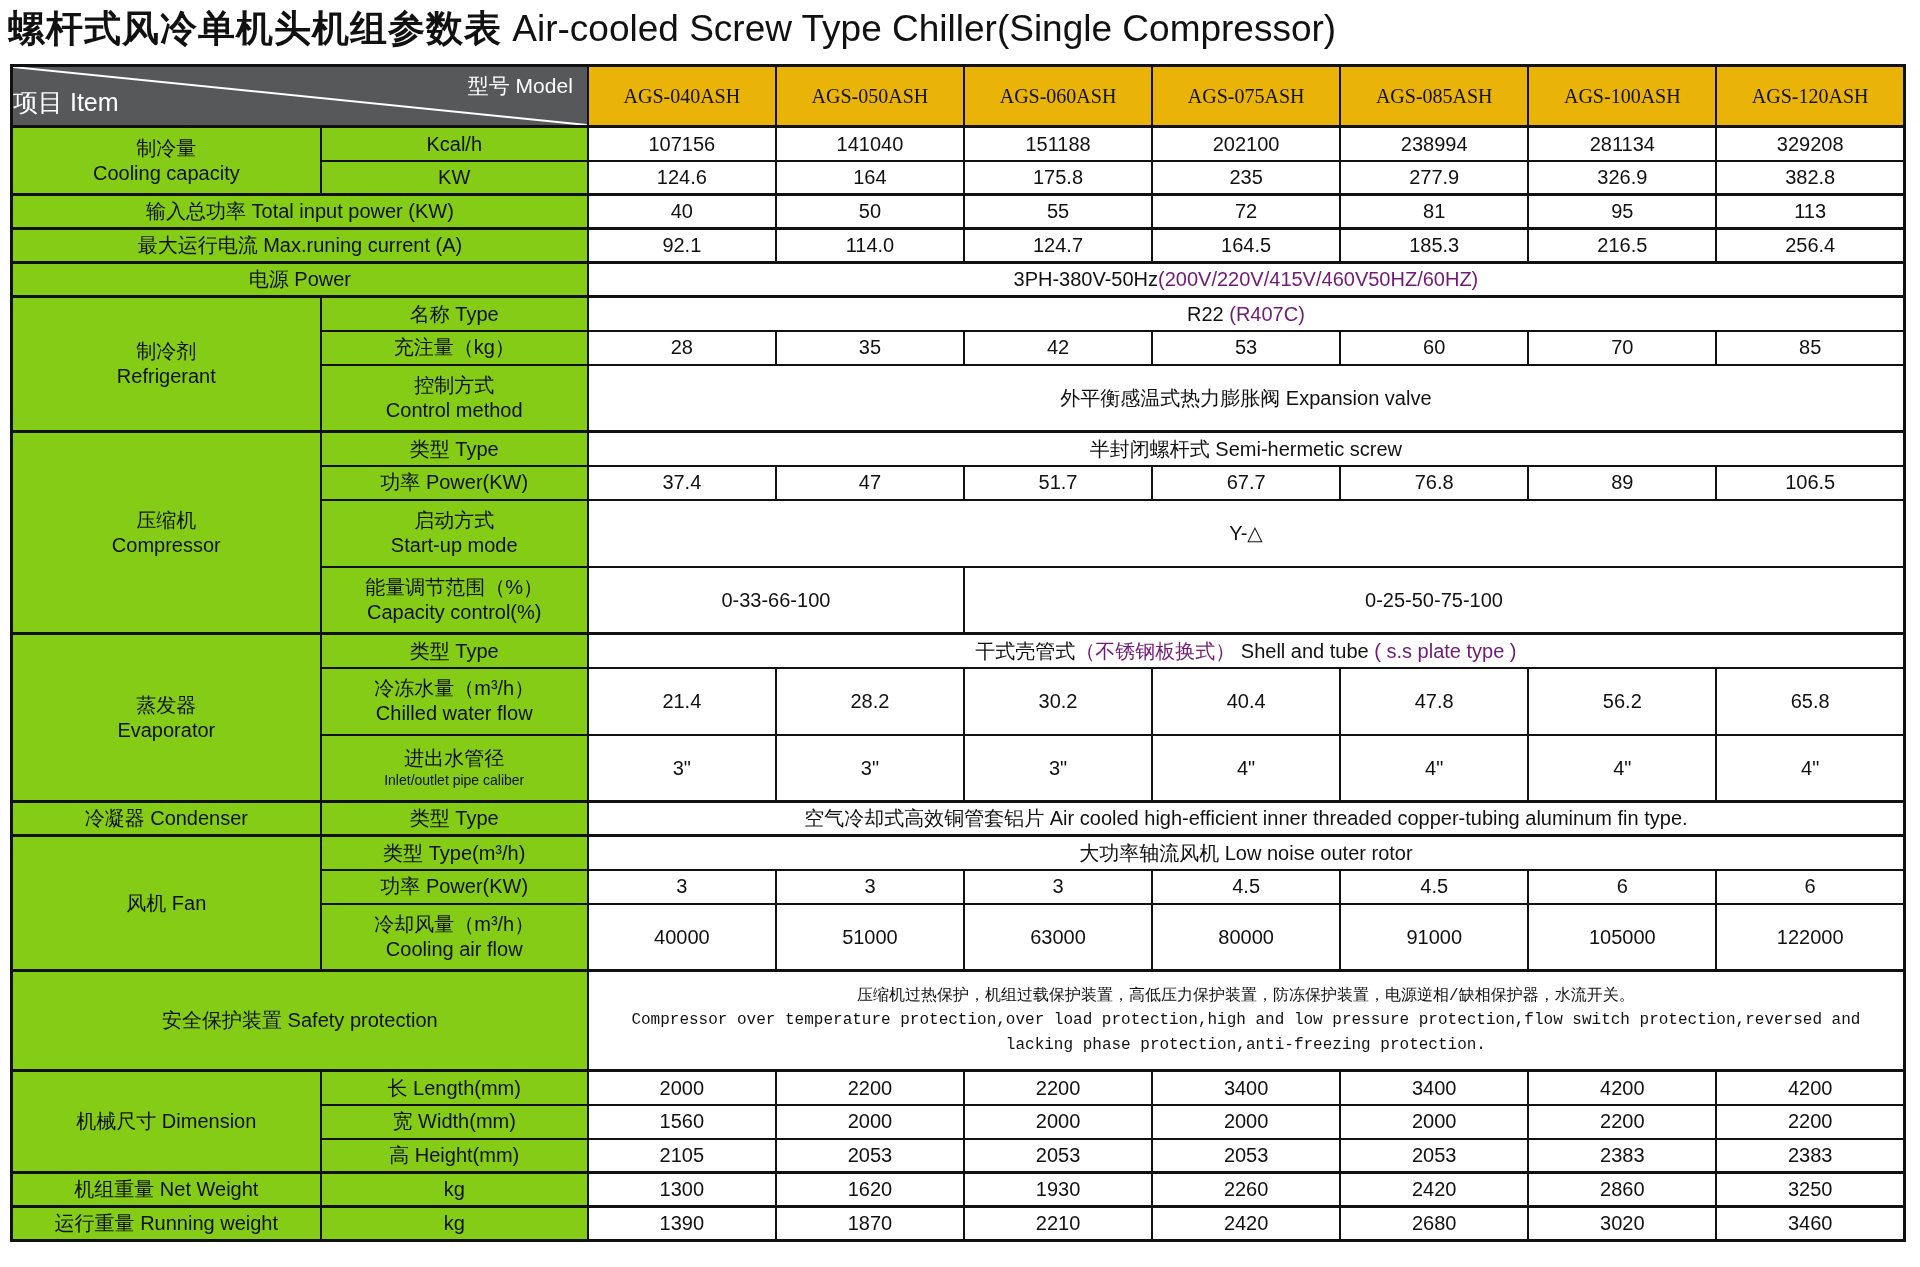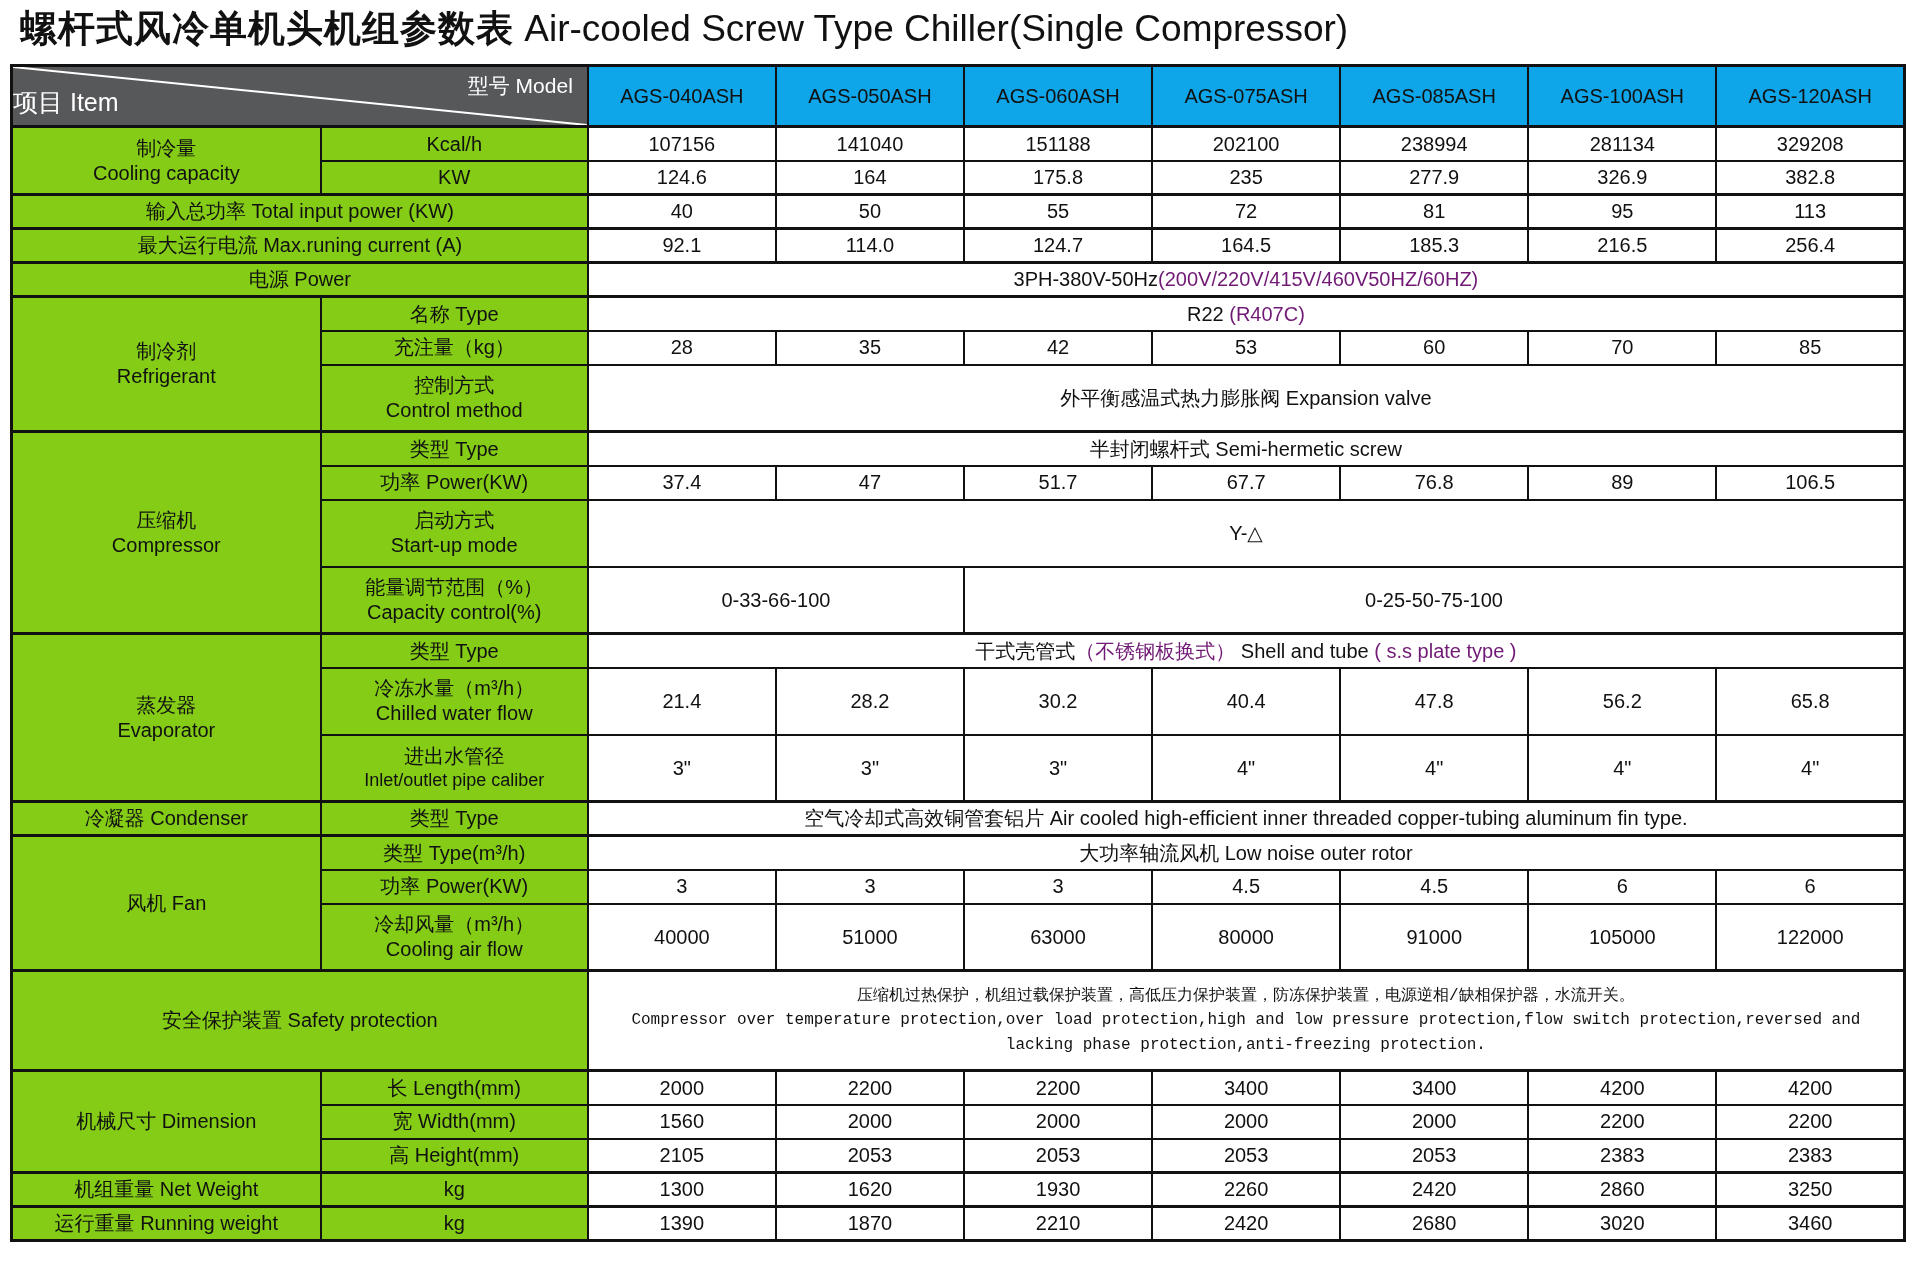--- a/index.html
+++ b/index.html
@@ -1,34 +1,34 @@
 <!DOCTYPE html>
 <html><head>
 <meta charset="utf-8">
 <style>
   html,body{margin:0;padding:0;background:#fff;}
   body{width:1920px;height:1267px;font-family:"Liberation Sans","DejaVu Sans",sans-serif;color:#111;overflow:hidden;}
-  .page-title{padding:6px 16px 12px 8px;font-size:37px;line-height:1.1;white-space:nowrap;margin-left:12px;}
+  .page-title{padding:6px 16px 12px 8px;font-size:37px;line-height:1.1;white-space:nowrap;}
   .page-title .zh{font-weight:bold;letter-spacing:1px;}
   .page-title .en{font-weight:normal;}
   table.spec{border-collapse:collapse;table-layout:fixed;margin-left:10px;width:1896px;border:3px solid #111;}
   td,th{border:2px solid #111;text-align:center;vertical-align:middle;font-size:20px;font-weight:normal;padding:0 3px;overflow:hidden;}
   tr.r-hdr{height:61px;}
   tr.r-s{height:34px;}
   tr.r-d{height:67px;}
   tr.r-safety{height:100px;}
   tr.gsep td, tr.gsep th{border-top-width:3px;}
   .lbl{background:#84cc16;}
-  .mhdr{background:#0ea5e9;}
+  .mhdr{background:#eab308;font-family:Liberation Serif, serif;}
   .diag{background:#57585a;color:#fff;position:relative;padding:0;}
   .diag svg{position:absolute;left:0;top:0;width:100%;height:100%;display:block;}
   .diag .corner-tr{position:absolute;top:5px;right:14px;font-size:21px;text-align:right;}
   .diag .corner-bl{position:absolute;bottom:6px;left:0;font-size:25px;}
   .zh,.en{line-height:1.25;}
-  .en.small{font-size:18px;line-height:1.3;}
+  .en.small{font-size:14px;line-height:1.3;}
   .red{color:#701a75;}
   .safety-cell{line-height:1.55;font-size:16px;padding:4px 14px;font-family:Liberation Mono, monospace;}
   .nowrap{white-space:nowrap;}
 </style>
 </head>
 <body>
 
 <div class="page-title">
   <span class="zh">螺杆式风冷单机头机组参数表</span><span class="en"> Air-cooled Screw Type Chiller(Single Compressor)</span>
 </div>

